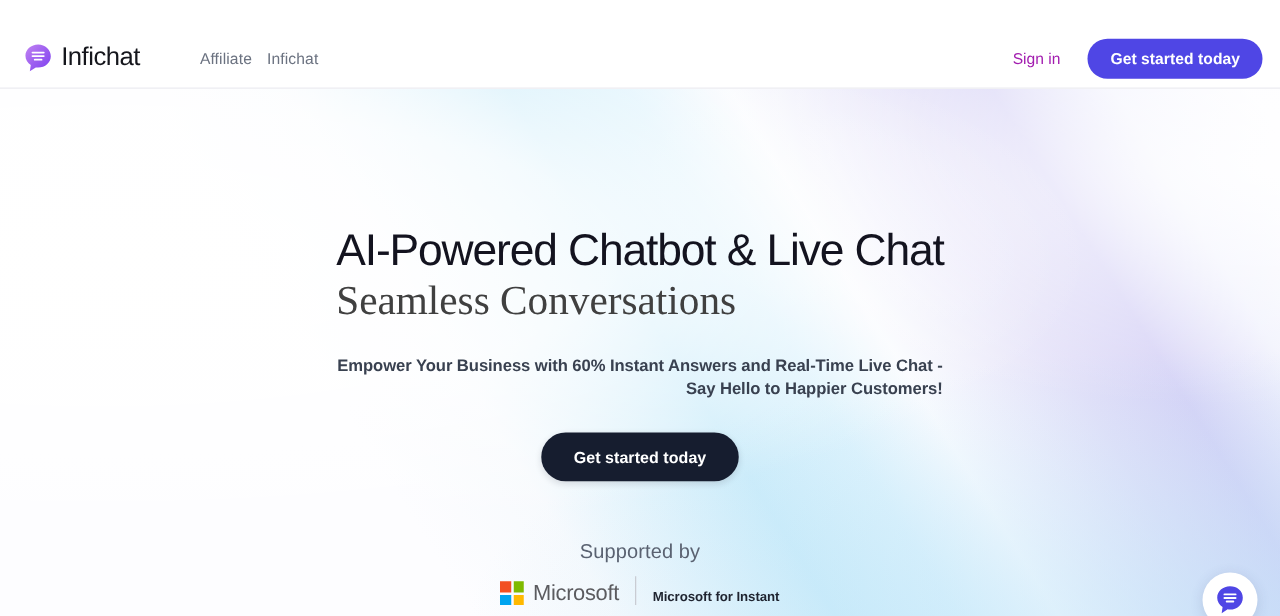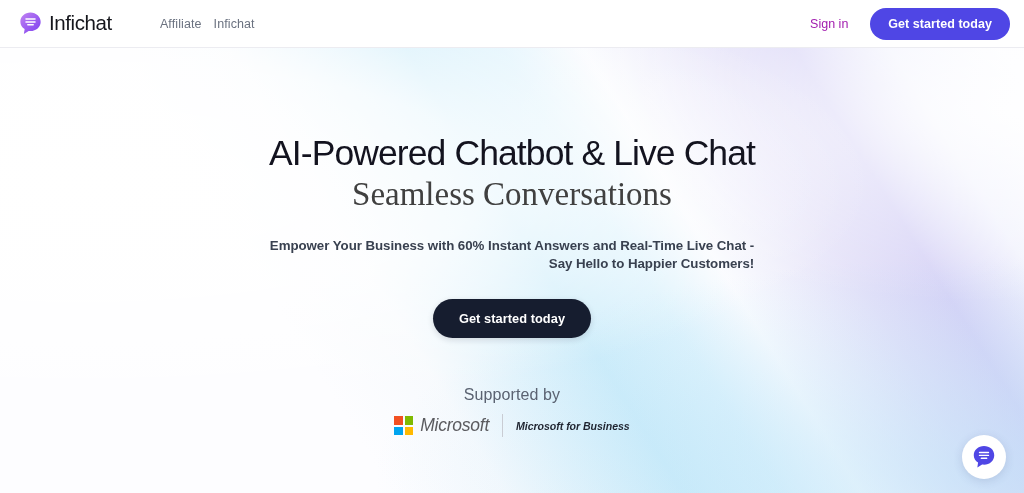--- a/index.html
+++ b/index.html
@@ -14,20 +14,21 @@
   
   .navbar{
     position:relative;
     height:48px;
     background:#ffffff;
     border-bottom:1px solid #ececf1;
     display:flex;
     align-items:center;
     padding:0 14px 0 18px;
     z-index:20;
+    margin-top:23px;
   }
   .brand{ display:flex; align-items:center; gap:6px; cursor:pointer; }
   .brand-mark{
     width:25px; height:25px;
     position:relative;
     flex:0 0 auto;
   }
   .brand-mark svg{ display:block; width:25px; height:25px; }
   .brand-name{
     font-size:20.5px;
@@ -120,27 +121,26 @@
     position:relative;
     z-index:3;
     width:100%;
     height:100%;
     display:flex;
     flex-direction:column;
     align-items:center;
   }
 
   .headline{
-    margin-top:87px;
+    margin-top:111px;
     font-size:35.5px;
     line-height:1.06;
     color:#13131f;
     font-weight:400;
     letter-spacing:-0.9px;
-    text-align:center;
     white-space:nowrap;
   }
   .headline-serif{
     display:block;
     font-family:"Liberation Serif", serif;
     font-size:33px;
     color:#404040;
     letter-spacing:0px;
     margin-top:4px;
     font-weight:400;
@@ -180,23 +180,22 @@
     align-items:center;
   }
   .supported-label{
     font-size:16px;
     color:#5a6271;
     letter-spacing:0.1px;
   }
   .ms-row{
     margin-top:10px;
     display:flex;
-    align-items:center;
+    align-items:flex-end;
     gap:13px;
-    font-style:italic;
   }
   .ms-brand{
     display:flex;
     align-items:center;
     gap:7px;
   }
   .ms-squares{
     width:19px; height:19px;
     display:grid;
     grid-template-columns:1fr 1fr;
@@ -301,21 +300,21 @@
         <div class="ms-brand">
           <span class="ms-squares">
             <i class="ms-q1"></i>
               <i class="ms-q2"></i>
               <i class="ms-q3"></i>
               <i class="ms-q4"></i>
           </span>
           <span class="ms-word">Microsoft</span>
         </div>
         <span class="ms-divider"></span>
-        <span class="ms-startups">Microsoft for Business</span>
+        <span class="ms-startups">Microsoft for Instant</span>
       </div>
     </div>
 
   </div>
 
   <div class="chat-widget">
     <span>
       <svg viewBox="0 0 32 32" aria-hidden="true">
         <path d="M16 2.5C9 2.5 3.4 7.5 3.4 13.7c0 3.8 2.1 7.1 5.3 9.1l-.9 6.2 5.9-3.8c.8.1 1.5.2 2.3.2 7 0 12.6-5 12.6-11.7S23 2.5 16 2.5z" fill="#4f46e5"></path>
         <rect x="9.6" y="9.6" width="12.8" height="1.8" rx="0.9" fill="#ffffff"></rect>

